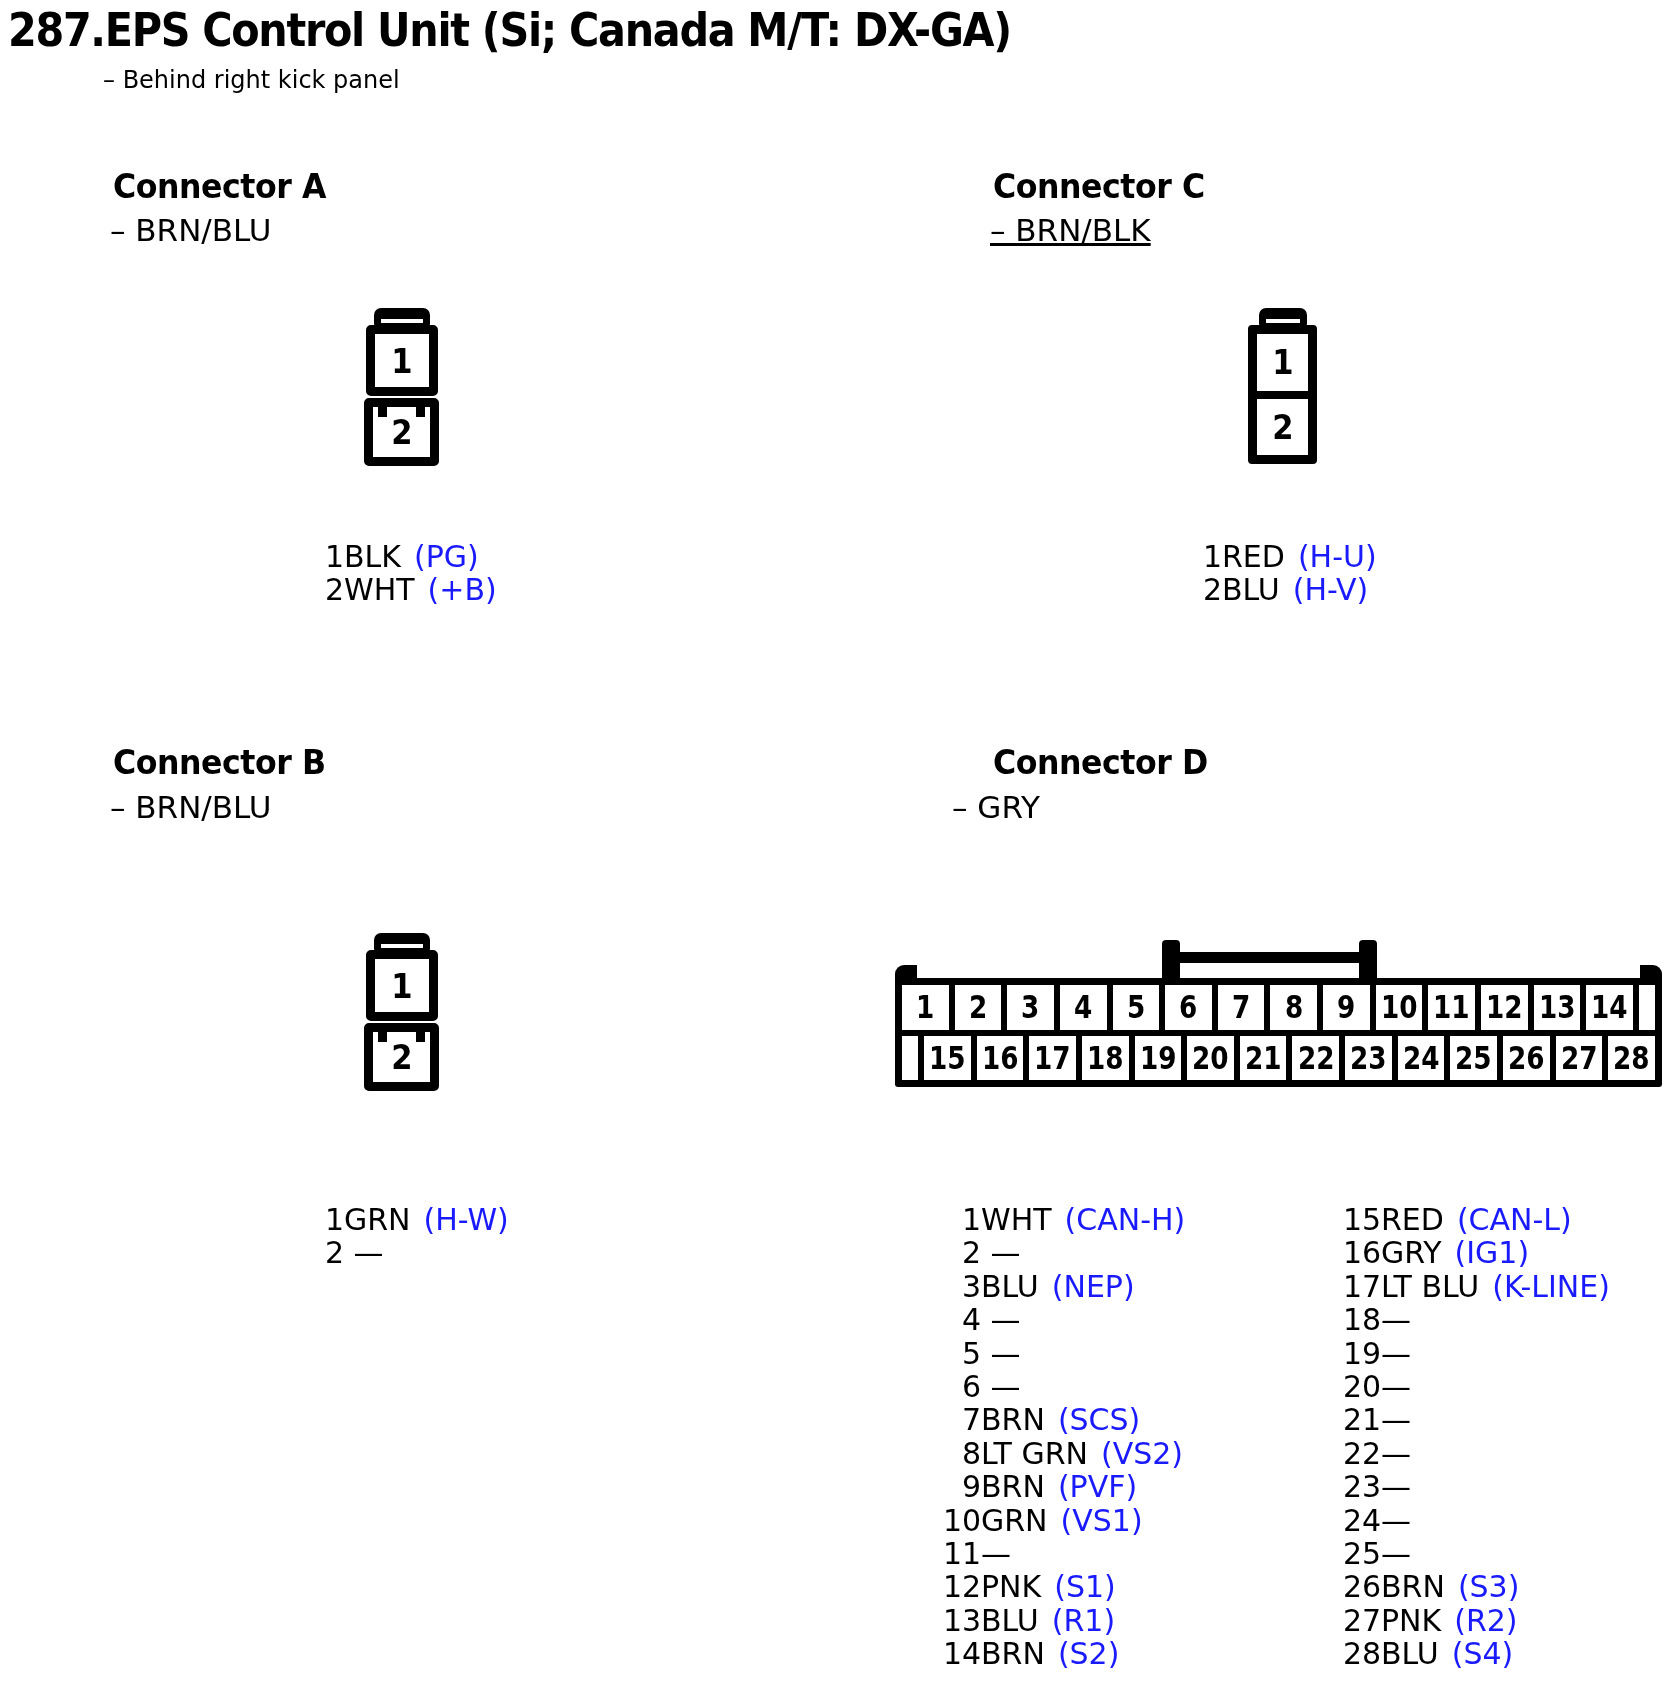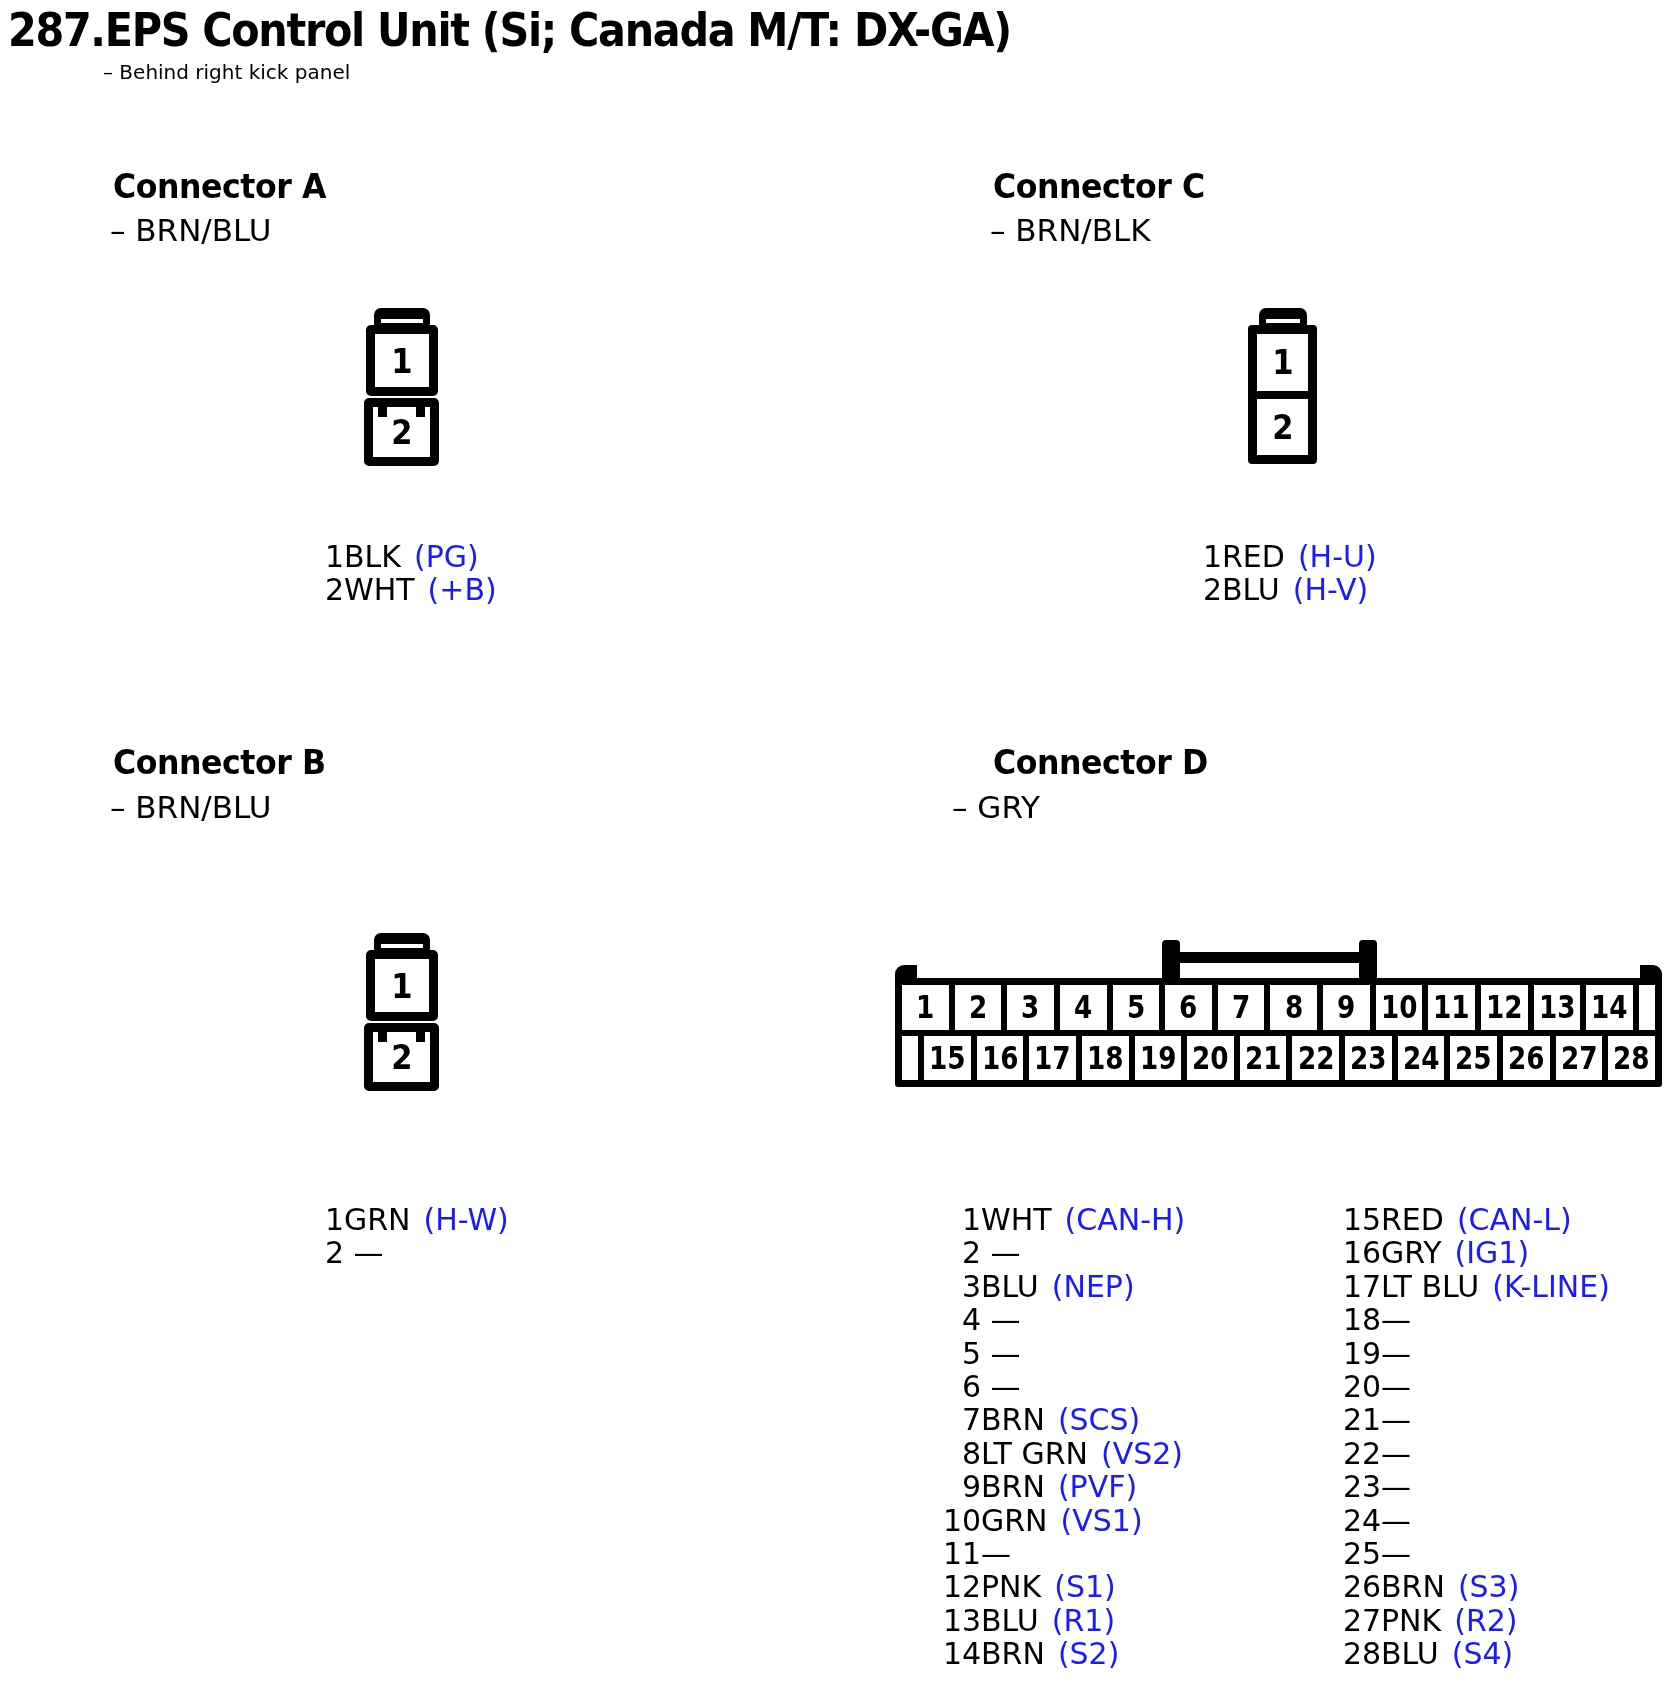--- a/index.html
+++ b/index.html
@@ -8,28 +8,28 @@
     width:1673px; height:1702px; position:relative;
     background:var(--paper); color:var(--ink);
     font-family:"DejaVu Sans","Liberation Sans",sans-serif;
     overflow:hidden;
   }
   .title {
     position:absolute; left:8px; top:2px; margin:0;
     font-size:47px; font-weight:bold; letter-spacing:-1.5px;
     transform:scaleX(.88); transform-origin:left top; white-space:nowrap;
   }
-  .notes { position:absolute; left:103px; top:56px; font-size:20px; line-height:33.5px; }
+  .notes { position:absolute; left:103px; top:64px; font-size:24px; line-height:33.5px; }
   .conn-heading {
     position:absolute; margin:0; font-size:34px; font-weight:bold; letter-spacing:-.5px;
     transform:scaleX(.93); transform-origin:left top; white-space:nowrap; line-height:1.1;
   }
   .conn-sub { position:absolute; font-size:31px; white-space:pre; }
   .pos-a-h { left:113px; top:168px; }  .pos-a-s { left:110px; top:212px; }
-  .pos-c-h { left:993px; top:168px; }  .pos-c-s { left:990px; top:212px; }
+  .pos-c-h { left:993px; top:168px; }  .pos-c-s { left:990px; top:212px;text-decoration:underline; }
   .pos-b-h { left:113px; top:744px; }  .pos-b-s { left:110px; top:789px; }
   .pos-d-h { left:993px; top:744px; }  .pos-d-s { left:952px; top:789px; }
 
   
   .conn2 { position:absolute; width:76px; height:158px; }
   .conn2 .tab, .connC .tab {
     position:absolute; top:0; height:18px; background:#000;
     border-radius:7px 7px 2px 2px;
   }
   .conn2 .tab { left:10px; width:56px; }

